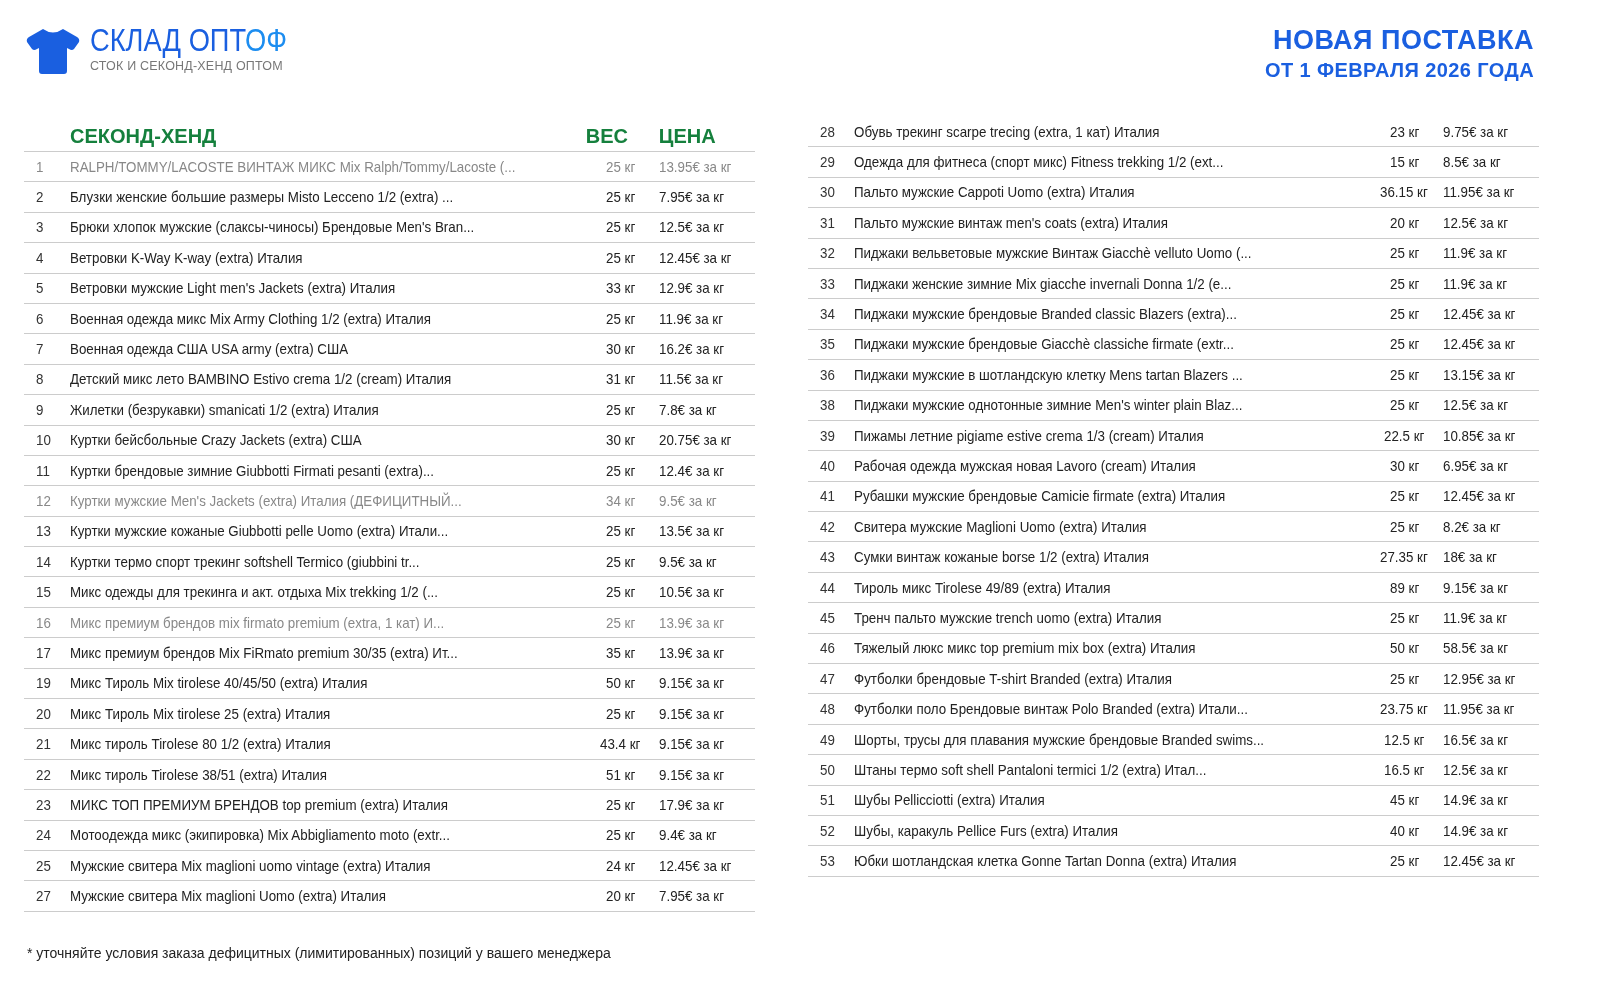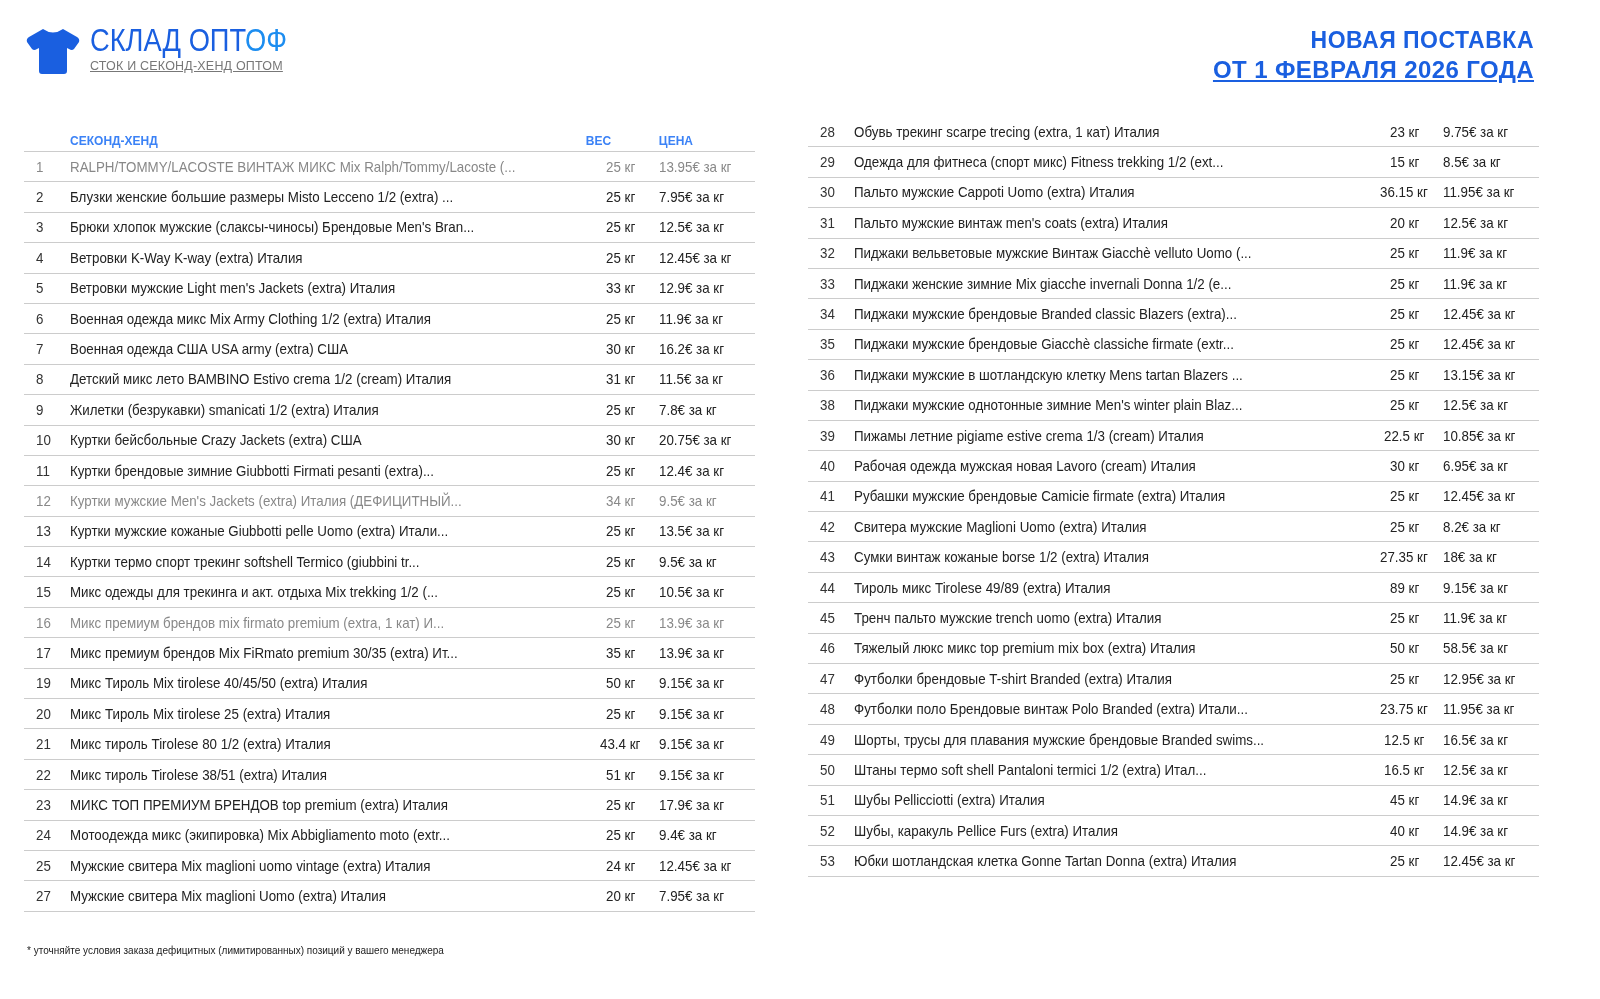--- a/index.html
+++ b/index.html
@@ -5,43 +5,43 @@
   html, body { margin: 0; padding: 0; background: #ffffff; }
   body { width: 1600px; height: 999px; position: relative; overflow: hidden;
          font-family: "Liberation Sans", sans-serif; color: #222; }
   .logo { position: absolute; left: 24px; top: 24px; display: flex; align-items: flex-start; }
   .logo-icon { width: 58px; height: 50px; margin-top: 2px; }
   .logo-text { margin-left: 8px; }
   .logo-title { font-family: "Liberation Sans Narrow", "Liberation Sans", sans-serif; font-size: 31px; line-height: 34px;
                 letter-spacing: 0px; color: #1a5fe0; transform: scaleX(0.88); transform-origin: left center;
                 white-space: nowrap; }
   .logo-title .accent { color: #1c8df0; }
-  .logo-sub { font-size: 12.5px; color: #777; letter-spacing: 0.2px; margin-top: 1px; white-space: nowrap; text-decoration: underline; }
+  .logo-sub { font-size: 12.5px; color: #777; letter-spacing: 0.2px; margin-top: 1px; white-space: nowrap; }
 
   .headline { position: absolute; right: 66px; top: 22px; text-align: right; color: #1a5fe0; font-weight: bold; }
-  .headline .h1 { font-size: 23px; line-height: 36px; letter-spacing: 0.5px; white-space: nowrap; }
-  .headline .h2 { font-size: 24px; line-height: 24px; letter-spacing: 0.4px; white-space: nowrap; text-decoration: underline; }
+  .headline .h1 { font-size: 27px; line-height: 36px; letter-spacing: 0.5px; white-space: nowrap; }
+  .headline .h2 { font-size: 20px; line-height: 24px; letter-spacing: 0.4px; white-space: nowrap; }
 
   .table { position: absolute; border-collapse: collapse; font-size: 14.5px; }
   .table td, .table th { padding: 0; height: 29.4px; border-bottom: 1px solid #cccccc; white-space: nowrap;
                          overflow: hidden; vertical-align: middle; }
-  .table thead th { border-bottom: 1px solid #cccccc; font-size: 12px; font-weight: bold; text-align: left;
-                    height: 30px; vertical-align: bottom; padding-bottom: 3px; color: #3b82f6; }
+  .table thead th { border-bottom: 1px solid #cccccc; font-size: 20px; font-weight: bold; text-align: left;
+                    height: 30px; vertical-align: bottom; padding-bottom: 3px; color: #15803d; }
   .table td.num { padding-left: 12px; width: 34px; color: #333; }
   .table td.name { width: 515px; }
   .table td.w { width: 73px; text-align: center; }
   .table td.p { width: 96px; }
   .table tr.muted td { color: #888; }
   .cond { display: inline-block; transform: scaleX(0.92); transform-origin: left center; }
 
   #left { left: 24px; top: 118px; width: 731px; }
   #right { left: 808px; top: 117px; width: 731px; }
   #right td.name { width: 515px; }
 
-  .footnote { position: absolute; left: 27px; top: 945px; font-size: 10px; color: #222; white-space: nowrap; }
+  .footnote { position: absolute; left: 27px; top: 945px; font-size: 14px; color: #222; white-space: nowrap; }
 </style>
 </head>
 <body>
 
 <div class="logo">
   <svg class="logo-icon" viewBox="0 0 58 50">
     <path d="M19 3 Q29 10 39 3 L53 11 Q56 13 55 16 L50 23 Q48 25 45 23 L43 22 L43 45 Q43 48 40 48 L18 48 Q15 48 15 45 L15 22 L13 23 Q10 25 8 23 L3 16 Q2 13 5 11 Z" fill="#1a5fe0"></path>
   </svg>
   <div class="logo-text">
     <div class="logo-title"><span>СКЛАД ОПТ</span><span class="accent">ОФ</span></div>

